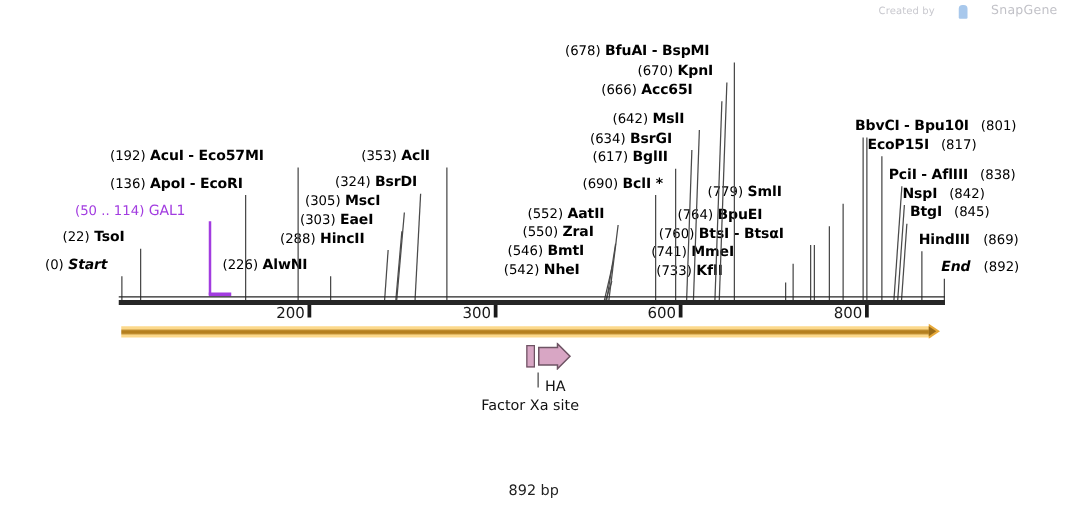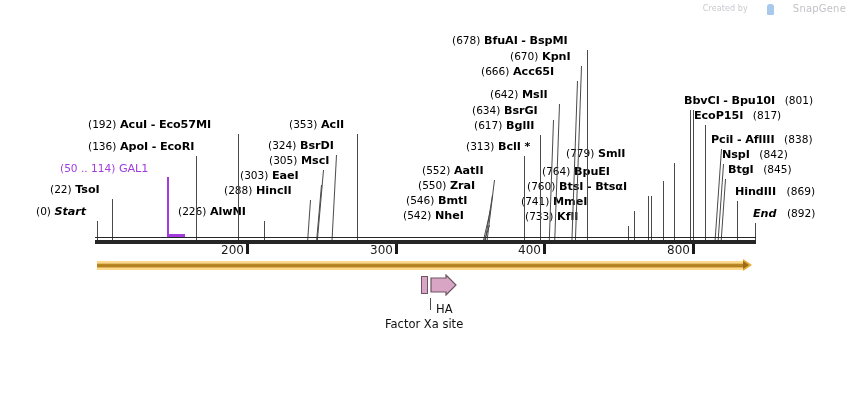--- a/index.html
+++ b/index.html
@@ -165,21 +165,21 @@
   <div class="lbl" style="left:224px;top:185px;">
     <span class="pos">(288)</span>
     <span class="nm">HincII</span>
   </div>
 
   <div class="lbl" style="left:240px;top:170px;">
     <span class="pos">(303)</span>
     <span class="nm">EaeI</span>
   </div>
 
-  <div class="lbl" style="left:244px;top:155px;margin-left:25px;">
+  <div class="lbl" style="left:244px;top:155px;">
     <span class="pos">(305)</span>
     <span class="nm">MscI</span>
   </div>
 
   <div class="lbl" style="left:240px;top:140px;margin-left:28px;">
     <span class="pos">(324)</span>
     <span class="nm">BsrDI</span>
   </div>
 
   <div class="lbl" style="left:289px;top:119px;">
@@ -201,21 +201,21 @@
     <span class="pos">(550)</span>
     <span class="nm">ZraI</span>
   </div>
 
   <div class="lbl" style="left:422px;top:165px;">
     <span class="pos">(552)</span>
     <span class="nm">AatII</span>
   </div>
 
   <div class="lbl" style="left:466px;top:141px;">
-    <span class="pos">(313)</span>
+    <span class="pos">(690)</span>
     <span class="nm">BclI *</span>
   </div>
 
   <div class="lbl" style="left:474px;top:120px;">
     <span class="pos">(617)</span>
     <span class="nm">BglII</span>
   </div>
 
   <div class="lbl" style="left:472px;top:105px;">
     <span class="pos">(634)</span>
@@ -354,21 +354,21 @@
 
   <div class="backbone bb-thin"></div>
   <div class="backbone bb-main"></div>
 
   <div class="ruler-num" style="left:221px;top:243px;">200</div>
   <div class="ruler-tick" style="left:246px;top:244px;"></div>
 
   <div class="ruler-num" style="left:370px;top:243px;">300</div>
   <div class="ruler-tick" style="left:395px;top:244px;"></div>
 
-  <div class="ruler-num" style="left:518px;top:243px;">400</div>
+  <div class="ruler-num" style="left:518px;top:243px;">600</div>
   <div class="ruler-tick" style="left:543px;top:244px;"></div>
 
   <div class="ruler-num" style="left:667px;top:243px;">800</div>
   <div class="ruler-tick" style="left:692px;top:244px;"></div>
 
   <div class="orf-wrap">
     <div class="orf-body" style="width:648px;"></div>
     <div class="orf-head" style="left:646px;"></div>
     <div class="orf-head-in" style="left:646px;"></div>
   </div>
@@ -378,14 +378,15 @@
   <svg class="ha-arrow" style="left:430px;top:274px;" width="28" height="22" viewBox="0 0 28 22">
     <polygon points="1,4 16,4 16,1 26,11 16,21 16,18 1,18" fill="#d8a6c4" stroke="#6e5464" stroke-width="1.2" stroke-linejoin="miter"></polygon>
   </svg>
 
   <div class="feat-tick" style="left:430px;top:298px;height:12px;"></div>
 
   <div class="feat-label" style="left:436px;top:302px;">HA</div>
 
   <div class="feat-label" style="left:385px;top:317px;">Factor Xa site</div>
 
+  <div class="plasmid-size" style="top:385px;">892 bp</div>
 
 </div>
 
 </body></html>

